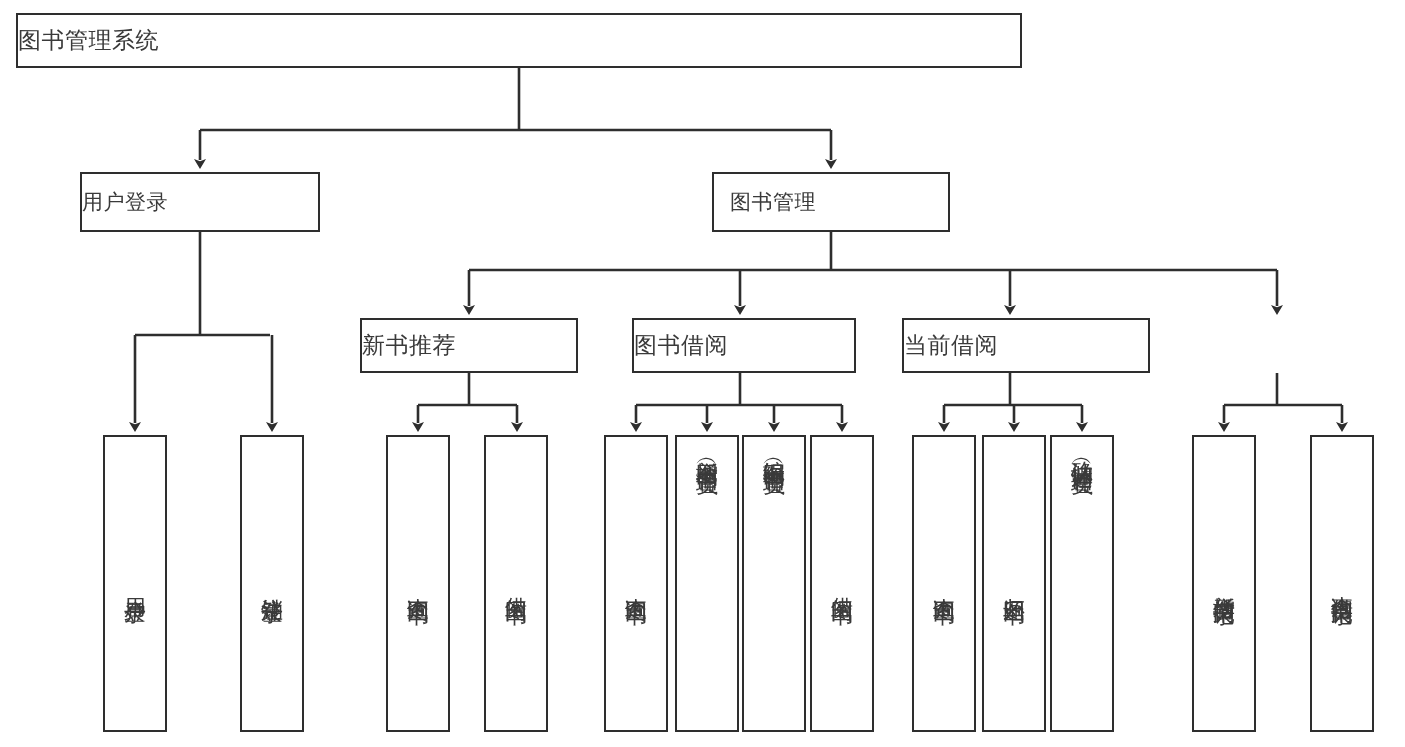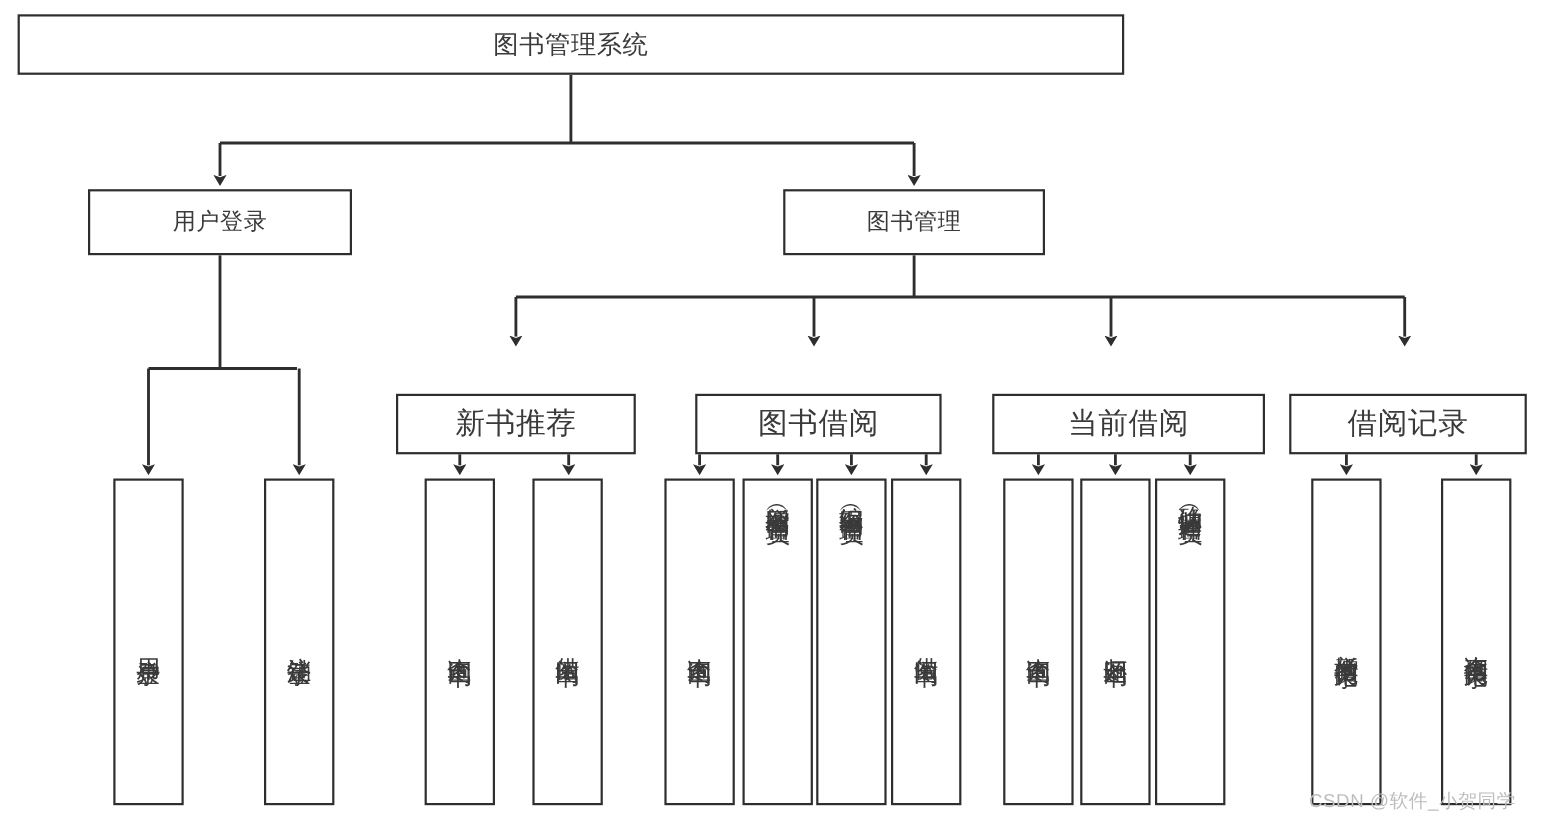--- a/index.html
+++ b/index.html
@@ -25,36 +25,36 @@
     height: 747px;
     pointer-events: none;
   }
   .node {
     position: absolute;
     box-sizing: border-box;
     background: #ffffff;
     border: 2px solid #2e2e2e;
     display: flex;
     align-items: center;
-    justify-content: center;
+    justify-content: flex-start;
     color: #3a3a3a;
   }
   .node .lbl {
     display: block;
     text-align: center;
     line-height: 1.18;
     color: #3a3a3a;
     letter-spacing: 0.5px;
   }
   
   .n-root { font-size: 23px; }
   
   .n-l2 { font-size: 21px; }
   
-  .n-l3 { font-size: 27px; margin-top: 40px; }
+  .n-l3 { font-size: 23px; }
   
   .n-leaf {
     align-items: flex-start;
     justify-content: center;
     padding-top: 6px;
   }
   .n-leaf .lbl {
     writing-mode: vertical-rl;
     text-orientation: upright;
     font-size: 22px;
@@ -131,36 +131,33 @@
     </g>
   </svg>
 
   <div class="node n-root" style="left:16px; top:13px; width:1006px; height:55px;">
     <span class="lbl">图书管理系统</span>
   </div>
 
   <div class="node n-l2" style="left:80px; top:172px; width:240px; height:60px;">
     <span class="lbl">用户登录</span>
   </div>
-  <div class="node n-l2" style="left:712px; top:172px; width:238px; height:60px;">
+  <div class="node n-l2" style="left:712px; top:172px; width:238px; height:60px;padding-left:16px;">
     <span class="lbl">图书管理</span>
   </div>
 
   <div class="node n-l3" style="left:360px; top:318px; width:218px; height:55px;">
     <span class="lbl">新书推荐</span>
   </div>
   <div class="node n-l3" style="left:632px; top:318px; width:224px; height:55px;">
     <span class="lbl">图书借阅</span>
   </div>
   <div class="node n-l3" style="left:902px; top:318px; width:248px; height:55px;">
     <span class="lbl">当前借阅</span>
   </div>
-  <div class="node n-l3" style="left:1172px; top:318px; width:216px; height:55px;">
-    <span class="lbl">借阅记录</span>
-  </div>
 
   <div class="node n-leaf center-v" style="left:103px; top:435px; width:64px; height:297px;">
     <span class="lbl">用户登录</span>
   </div>
   <div class="node n-leaf center-v" style="left:240px; top:435px; width:64px; height:297px;">
     <span class="lbl">注销登录</span>
   </div>
 
   <div class="node n-leaf center-v" style="left:386px; top:435px; width:64px; height:297px;">
     <span class="lbl">查询图书</span>
@@ -192,15 +189,14 @@
     <span class="lbl">确认归还（管理员）</span>
   </div>
 
   <div class="node n-leaf center-v" style="left:1192px; top:435px; width:64px; height:297px;">
     <span class="lbl">新增借阅记录</span>
   </div>
   <div class="node n-leaf center-v" style="left:1310px; top:435px; width:64px; height:297px;">
     <span class="lbl">查询借阅记录</span>
   </div>
 
-  <div class="watermark" style="left:1190px; top:717px;">CSDN @软件_小贺同学</div>
 
 </div>
 
 </body></html>

